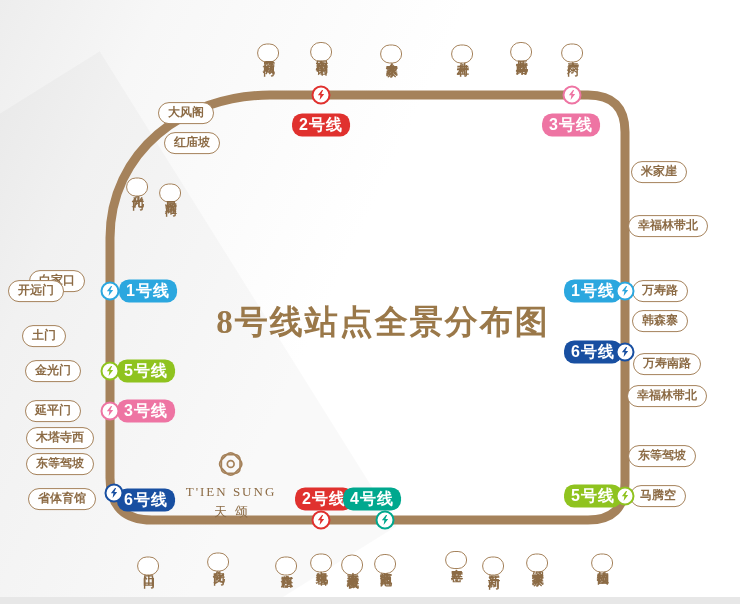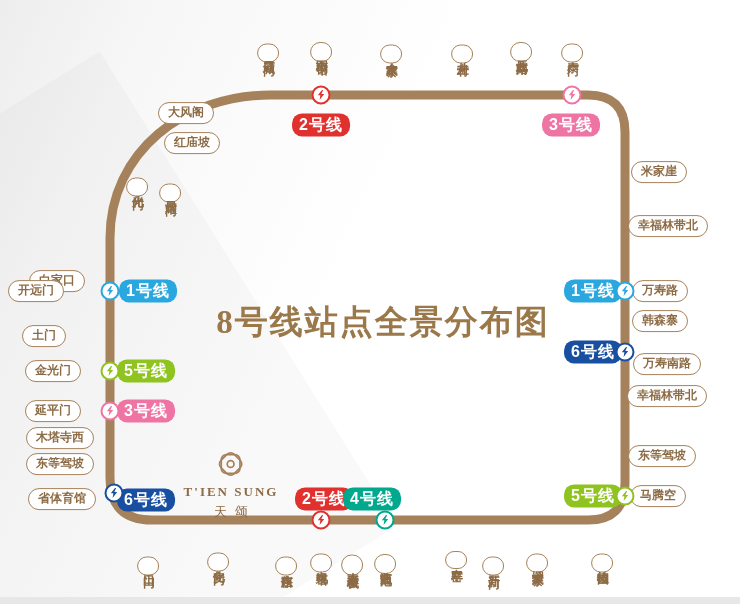--- a/index.html
+++ b/index.html
@@ -26,21 +26,21 @@
   .center-title { position:absolute; left:383px; top:322px; transform:translate(-50%,-50%);
                   text-align:center; z-index:2; }
   .center-title .zh { font-family:"Liberation Serif", serif; font-size:33px; font-weight:bold;
                       color:#9A7849; letter-spacing:2px; }
   .center-title .en { font-family:"Liberation Serif", serif; font-size:15px; font-weight:bold;
                       color:#A98E62; letter-spacing:4px; margin-top:11px; }
   .logo { position:absolute; left:231px; top:447px; transform:translateX(-50%);
           text-align:center; z-index:2; }
   .logo .mono { display:block; margin:0 auto; }
   .logo .en { font-family:"Liberation Serif", serif; font-size:13px; letter-spacing:2px;
-              color:#8C6B45; margin-top:3px; font-weight:bold; }
+              color:#8C6B45; margin-top:3px; font-weight:normal; }
   .logo .zh { font-size:13px; letter-spacing:8px; padding-left:8px; color:#8C6B45; margin-top:3px; }
 </style>
 </head>
 <body>
 
 <div class="canvas">
   <div class="wash"></div>
 
   <svg class="loop-svg" width="740" height="604" viewBox="0 0 740 604">
     <path d="M 270 95 H 588 Q 625 95 625 132 V 483 Q 625 520 588 520 H 152 Q 110 520 110 478 V 238 C 110 152 184 95 270 95 Z" fill="none" stroke-width="9" stroke="#A5825B"></path>

